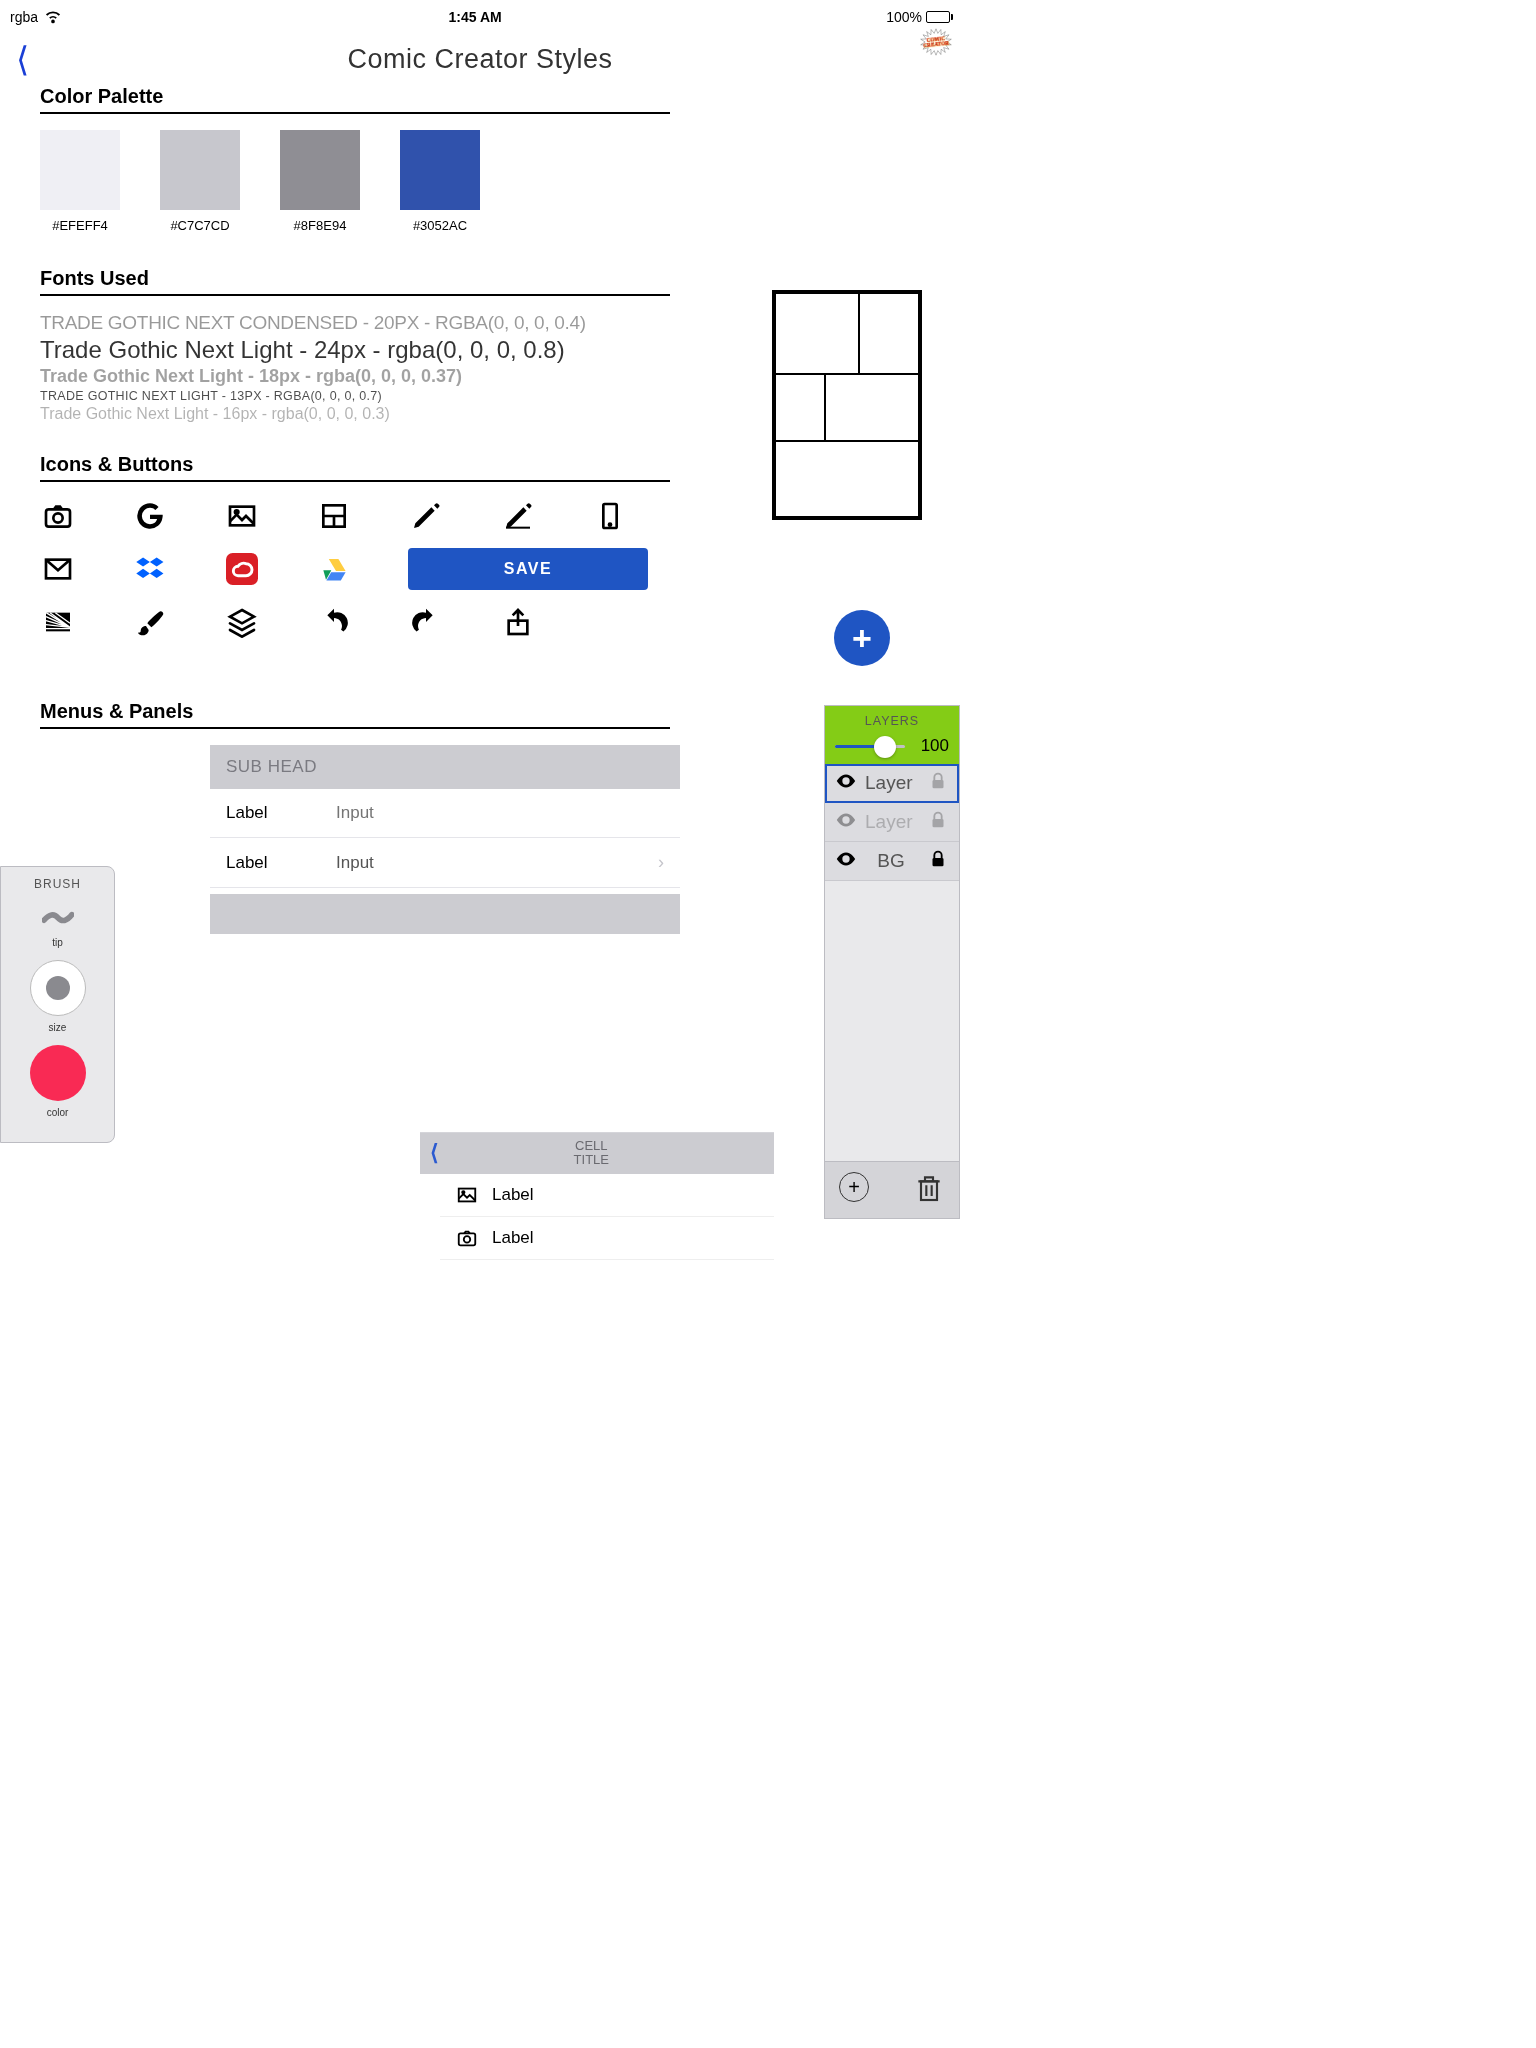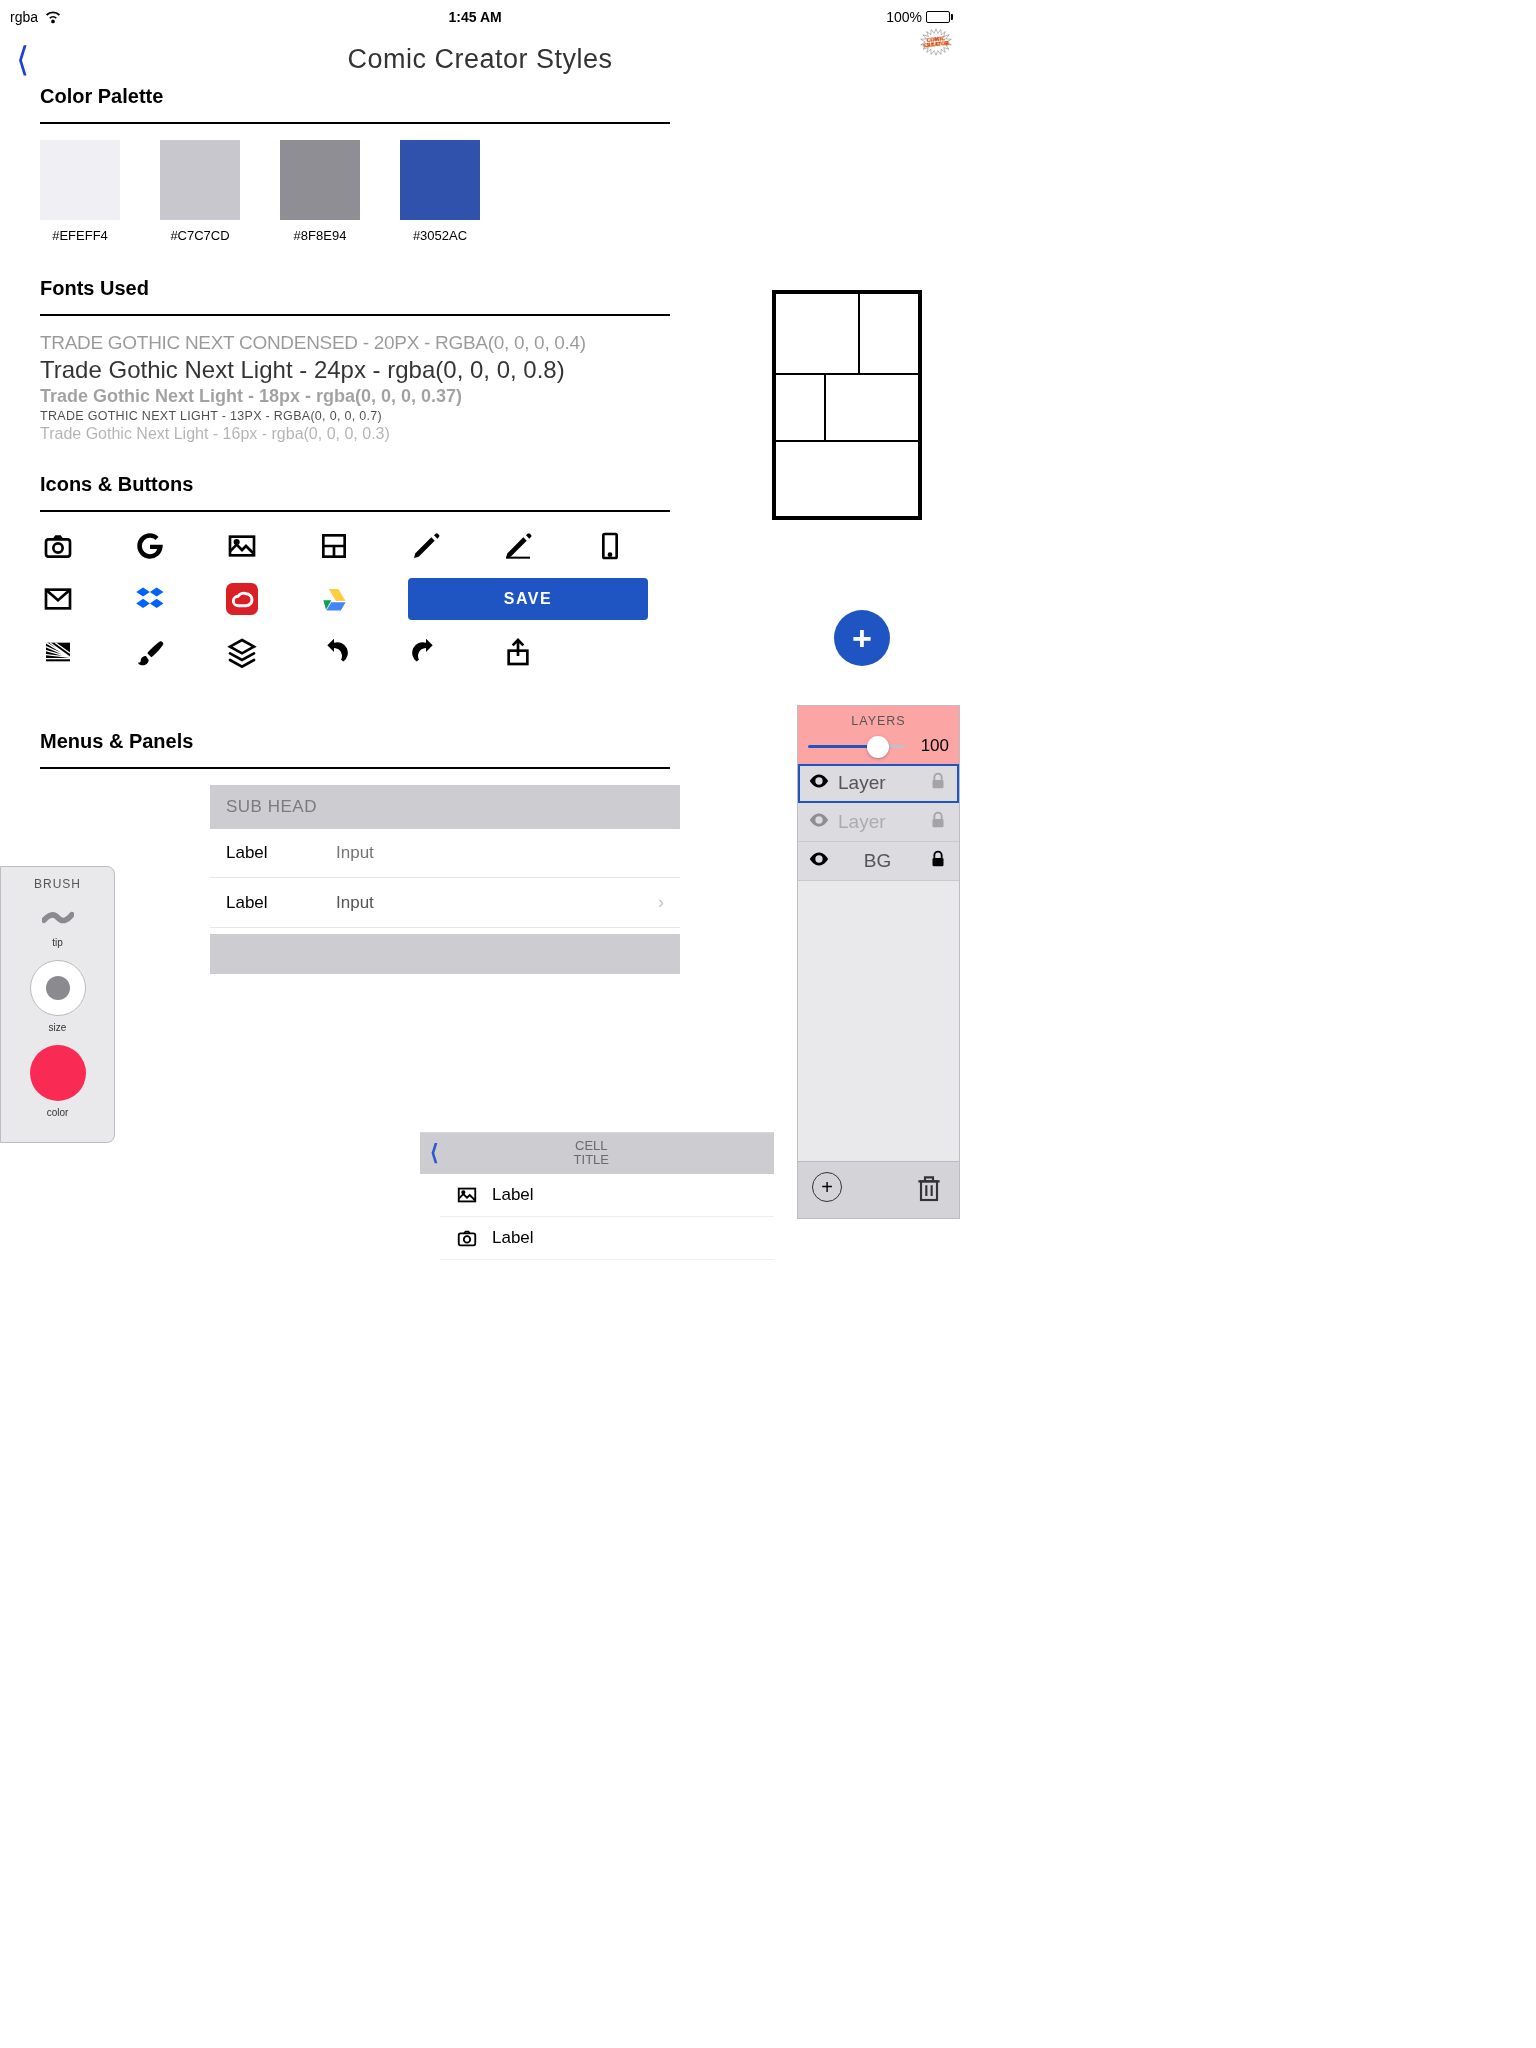--- a/index.html
+++ b/index.html
@@ -8,21 +8,21 @@
 .statusbar .left, .statusbar .right { display: flex; align-items: center; gap: 4px; }
 .battery { width: 24px; height: 12px; border: 1.5px solid #000; border-radius: 2px; position: relative; }
 .battery::after { content: ""; position: absolute; right: -4px; top: 2px; width: 2px; height: 6px; background: #000; border-radius: 0 1px 1px 0; }
 .battery .fill { width: 100%; height: 100%; background: #000; }
 
 .header { display: flex; align-items: center; padding: 6px 16px; position: relative; }
 .back-chev { font-size: 34px; color: #1a3fd6; font-weight: 300; cursor: pointer; }
 .header-title { position: absolute; left: 50%; transform: translateX(-50%); font-size: 27px; font-weight: 300; color: #333; letter-spacing: 0.5px; }
 
 .content { padding: 0 40px; position: relative; }
-.section-title { font-size: 20px; font-weight: 600; border-bottom: 2px solid #000; padding-bottom: 14px; margin-bottom: 16px; }
+.section-title { font-size: 20px; font-weight: 600; border-bottom: 2px solid #000; padding-bottom: 4px; margin-bottom: 16px; }
 .colorrow { display: flex; gap: 40px; }
 .swatch { text-align: center; }
 .swatch .box { width: 80px; height: 80px; }
 .swatch .code { font-size: 13px; margin-top: 8px; }
 
 .fonts { margin-top: 34px; }
 .f1 { font-size: 19px; color: rgba(0,0,0,.4); text-transform: uppercase; letter-spacing: -0.3px; font-weight: 500; font-stretch: condensed; }
 .f2 { font-size: 24px; color: rgba(0,0,0,.8); font-weight: 300; }
 .f3 { font-size: 18px; color: rgba(0,0,0,.37); font-weight: 700; }
 .f4 { font-size: 12.5px; color: rgba(0,0,0,.7); font-weight: 400; text-transform: uppercase; letter-spacing: 0.3px; }
@@ -60,21 +60,21 @@
 .form-row .chev { color: #c5c5cb; font-size: 18px; }
 .blankbar { background: #ccccd1; height: 40px; margin-top: 6px; }
 
 .cell-panel { position: absolute; left: 420px; top: 1132px; width: 354px; background: #fff; border-top: 1px solid #d5d5da; }
 .cell-panel .chdr { background: #ccccd1; padding: 6px 10px; display: flex; align-items: center; }
 .cell-panel .chdr .bk { color: #2b5ad0; font-size: 22px; font-weight: 600; }
 .cell-panel .chdr .ttl { flex: 1; text-align: center; font-size: 13px; color: #6a6a70; line-height: 1.1; }
 .cell-panel .row { display: flex; align-items: center; padding: 10px 16px; border-bottom: 1px solid #eee; gap: 14px; font-size: 17px; margin-left: 20px; }
 .cell-panel .row:first-of-type { margin-left: 0; padding-left: 36px; }
 
-.layers-panel { position: absolute; right: 0; top: 705px; width: 163px; background: #fca5a5; border: 1px solid #bcbcc2; }
+.layers-panel { position: absolute; right: 0; top: 705px; width: 136px; background: #84cc16; border: 1px solid #bcbcc2; }
 .layers-panel .hdr { text-align: center; font-size: 12.5px; letter-spacing: 1px; color: #555; padding: 8px 0 6px; }
 .opacity-row { display: flex; align-items: center; padding: 2px 10px 8px; gap: 16px; }
 .slider { flex: 1; height: 3px; background: #c0c0c5; position: relative; border-radius: 2px; }
 .slider .track { position: absolute; left: 0; top: 0; height: 100%; width: 72%; background: #1f55c3; border-radius: 2px; }
 .slider .thumb { position: absolute; left: 72%; top: -9px; width: 22px; height: 22px; background: #fff; border-radius: 50%; box-shadow: 0 1px 3px rgba(0,0,0,.3); transform: translateX(-50%); }
 .opacity-val { font-size: 17px; }
 .layer-row { display: flex; align-items: center; padding: 6px 10px; background: #dcdce0; border-bottom: 1px solid #c9c9ce; gap: 10px; }
 .layer-row.sel { outline: 2px solid #1f55c3; outline-offset: -2px; }
 .layer-row .eye { width: 20px; }
 .layer-row .nm { flex: 1; font-size: 19px; color: #555; }

